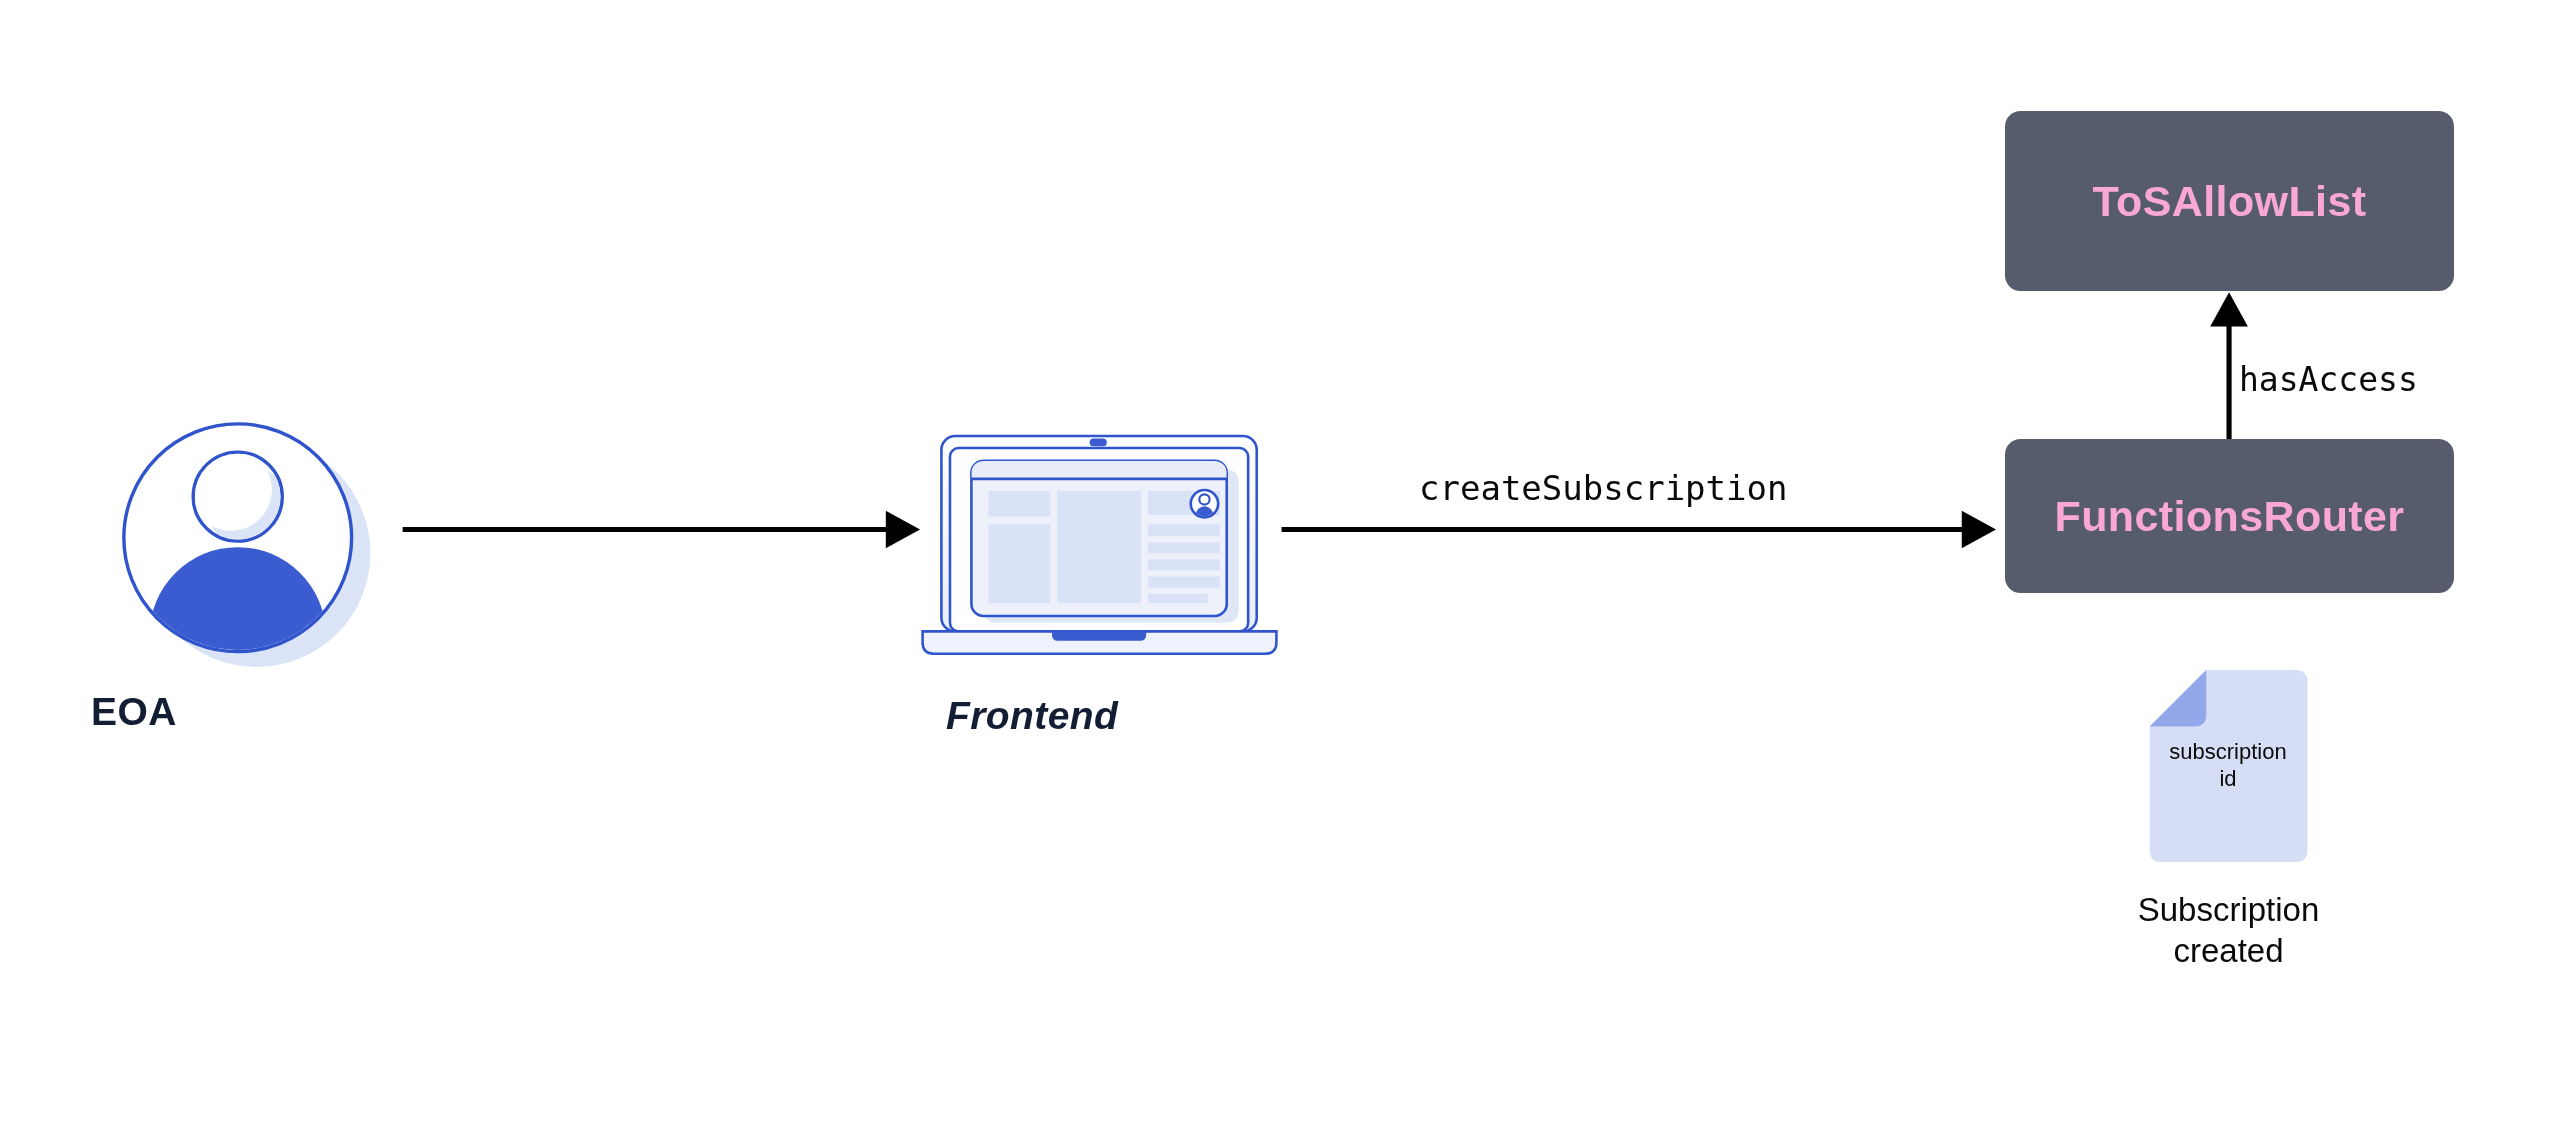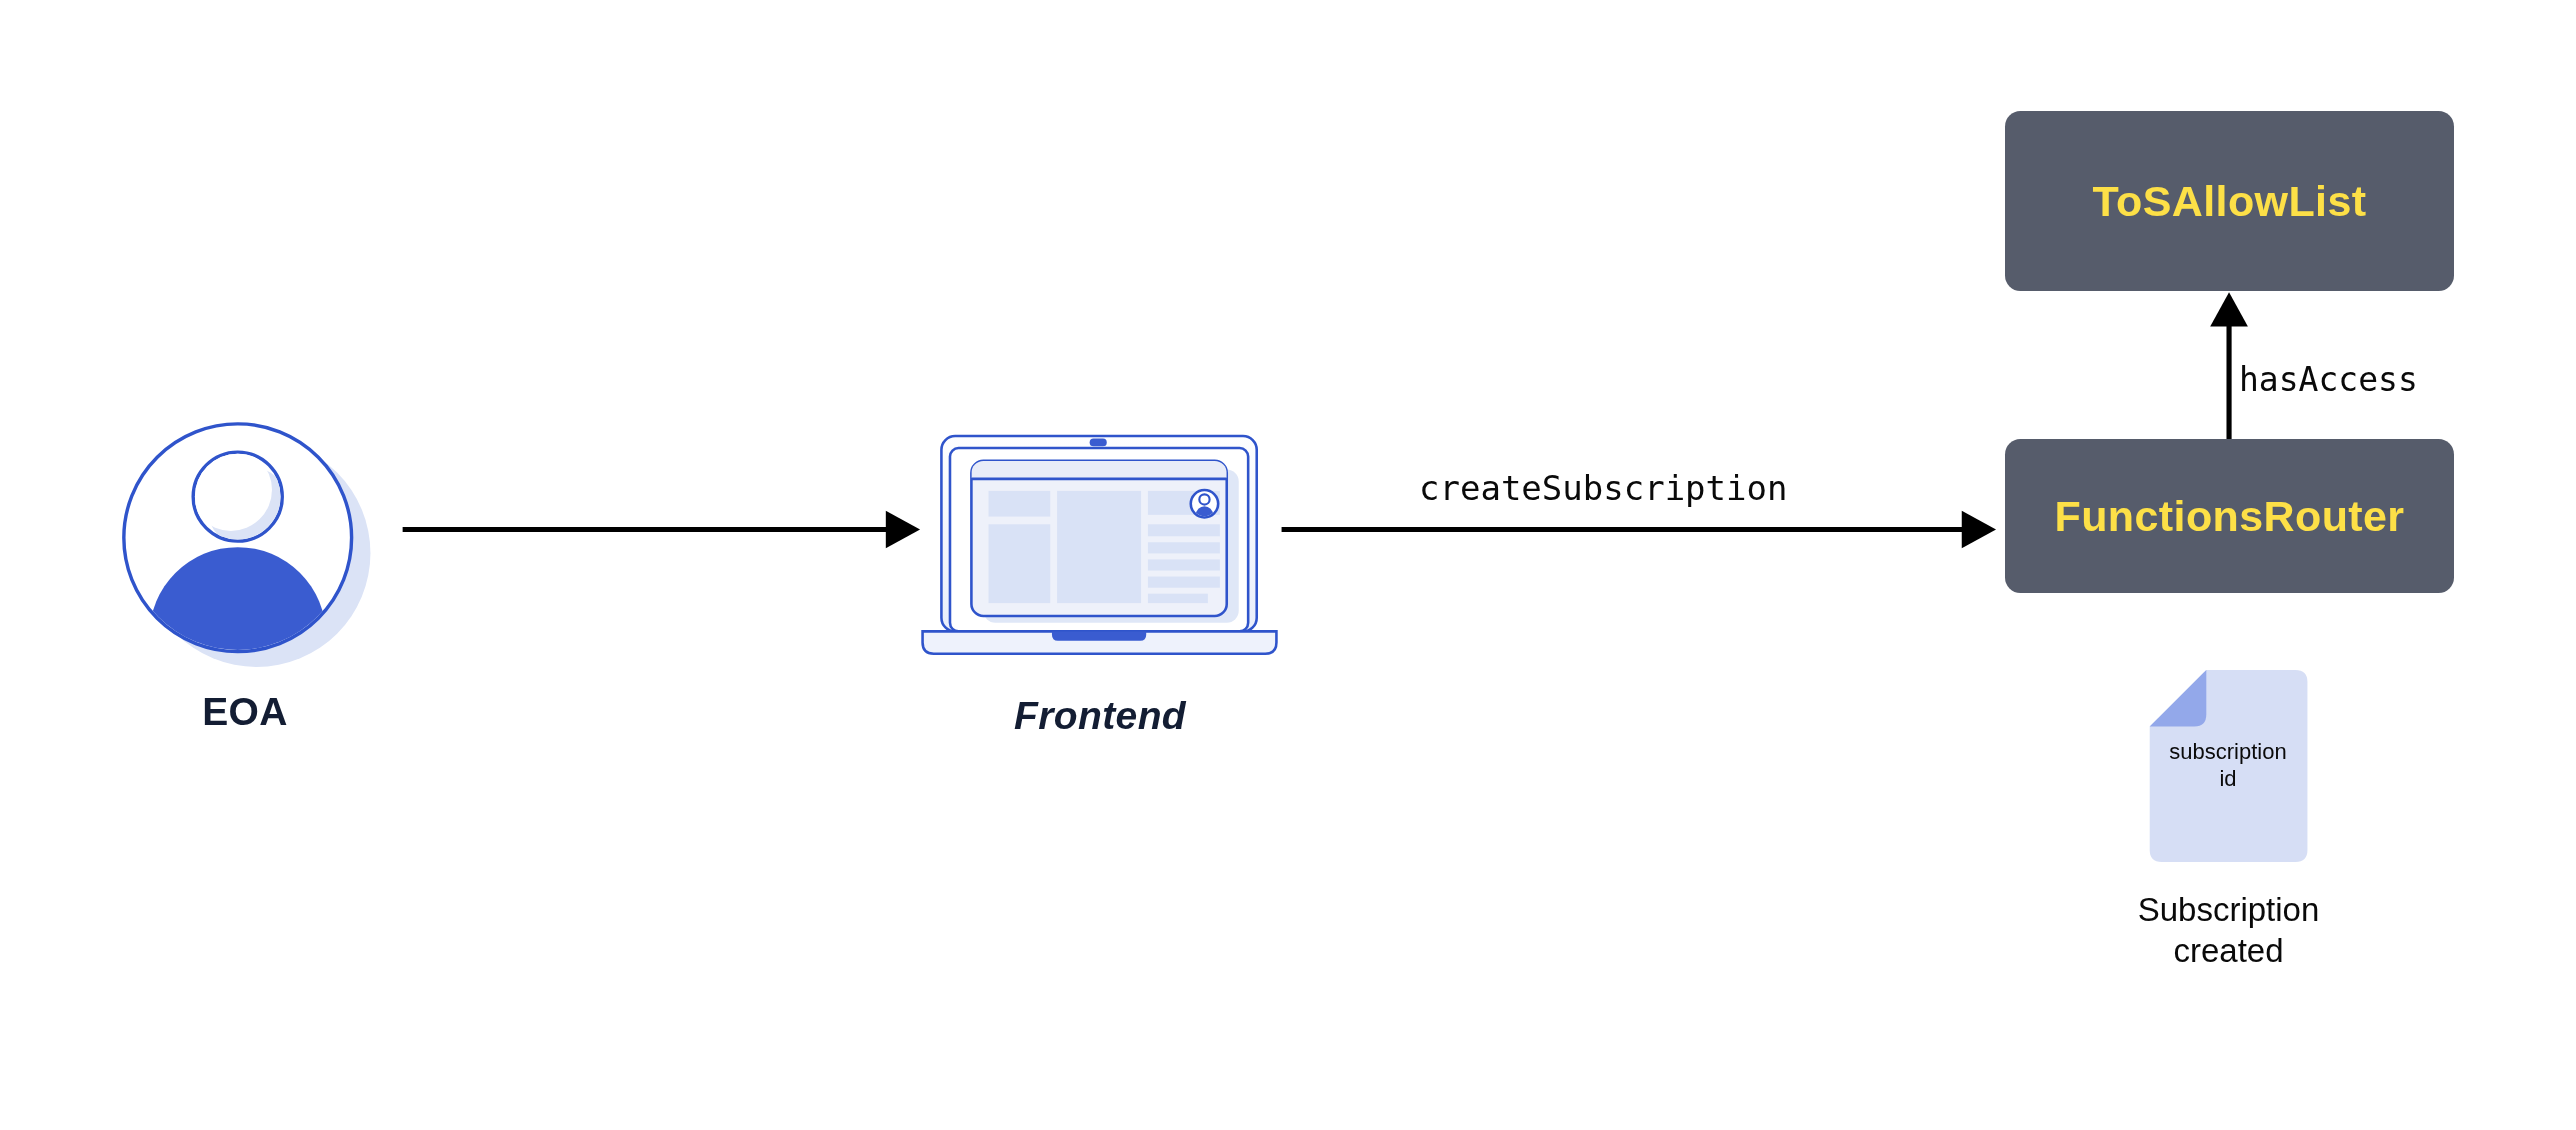--- a/index.html
+++ b/index.html
@@ -1,29 +1,29 @@
 <!DOCTYPE html>
 <html style="font-size:13.7px"><head>
 <meta charset="utf-8">
 <style>
   html,body{margin:0;padding:0;background:#ffffff;}
   .canvas{position:relative;width:2576px;height:1131px;background:#ffffff;overflow:hidden;
           font-family:"Liberation Sans", sans-serif;}
   .abs{position:absolute;}
-  .node-label{position:absolute;text-align:center;font-weight:bold;font-size:39px;
+  .node-label{position:absolute;font-weight:bold;font-size:39px;
               color:#131d33;letter-spacing:0.4px;}
   .mono-label{position:absolute;color:#0a0a0a;
               font-family:"DejaVu Sans Mono", monospace;}
   .create-sub-label{left:1419px;top:468px;width:428px;font-size:34px;}
   .has-access-label{left:2239px;top:360px;width:223px;font-size:33px;}
   .box{position:absolute;width:449px;border-radius:15.4px;background:#565c6b;
        display:flex;align-items:center;justify-content:center;}
   .tos-box{left:2005px;top:111px;height:180px;}
   .fr-box{left:2005px;top:439px;height:154px;}
-  .box-label{color:#fde047;font-weight:bold;font-size:43px;letter-spacing:0.4px;}
+  .box-label{color:#f9a8d4;font-weight:bold;font-size:43px;letter-spacing:0.4px;}
   .eoa-label{left:91px;top:690px;width:308px;}
   .frontend-label{left:946px;top:694px;width:308px;font-style:italic;}
   .doc-text{position:absolute;left:2149px;top:738px;width:158px;text-align:center;
             font-size:22px;line-height:27.4px;color:#0a0a0a;}
   .doc-caption{position:absolute;left:2100px;top:889px;width:257px;text-align:center;
                font-size:33px;line-height:41px;color:#0a0a0a;}
   svg{display:block;}
 </style>
 </head>
 <body>

